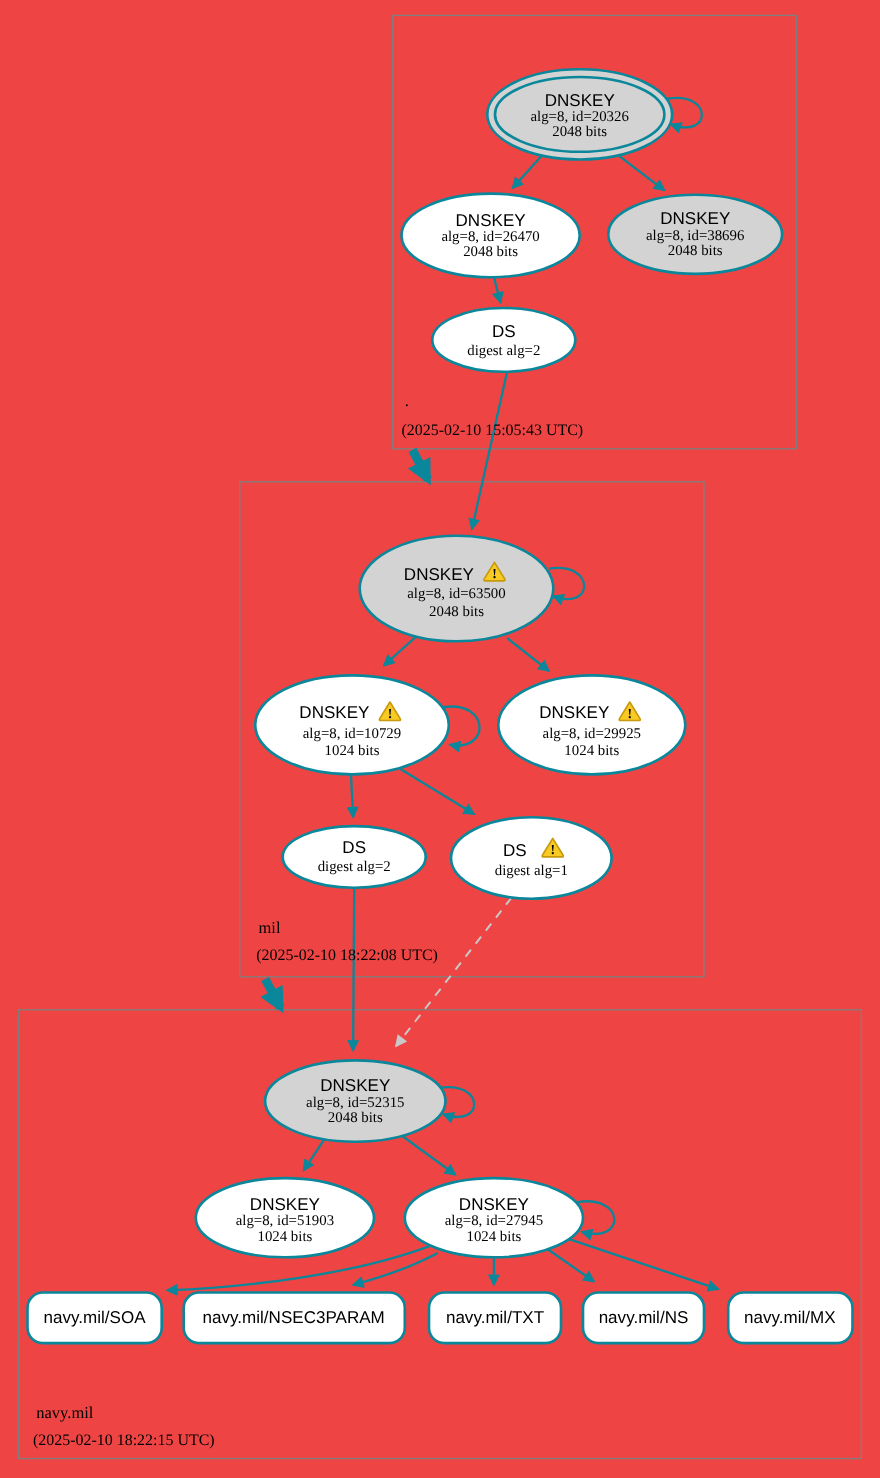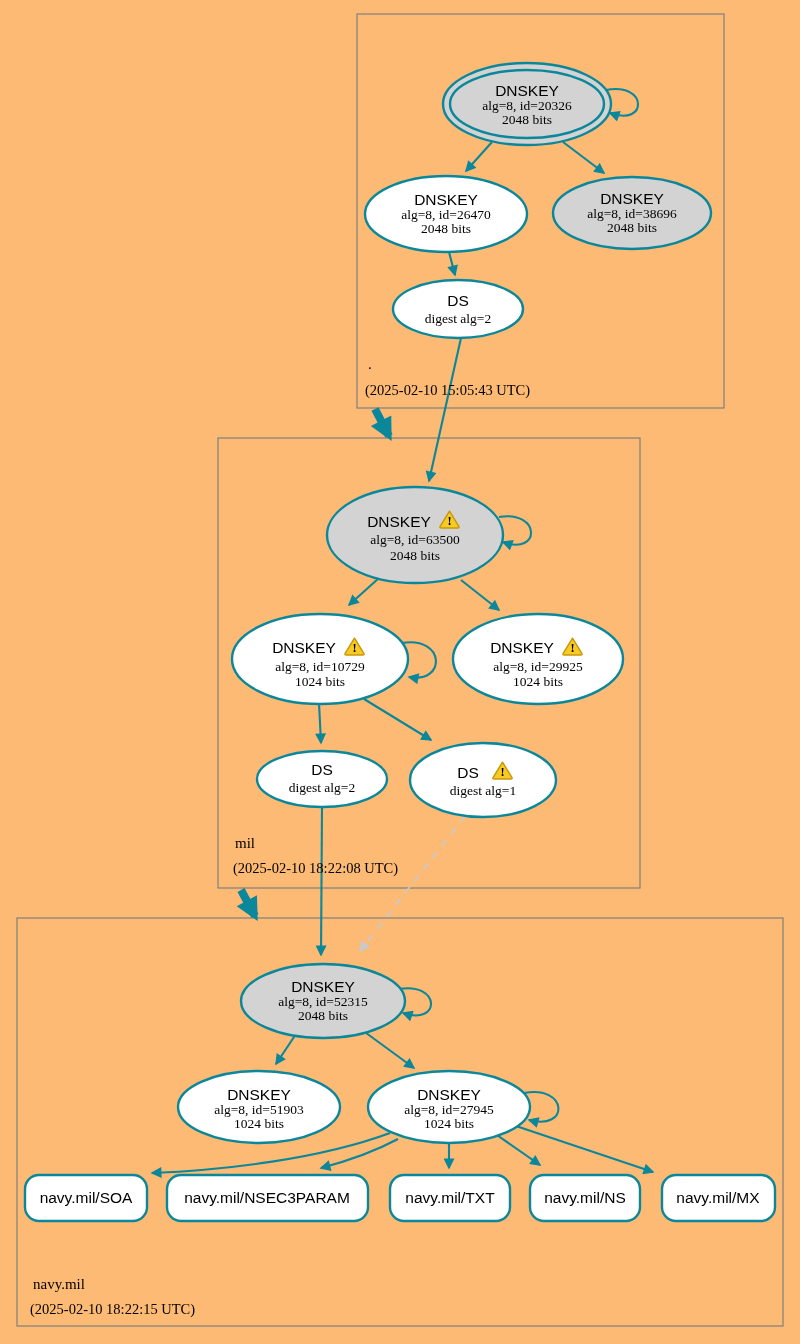--- a/index.html
+++ b/index.html
@@ -1,16 +1,16 @@
 <!DOCTYPE html>
 <html><head>
 <meta charset="utf-8">
 <style>
   html,body{margin:0;padding:0;background:#ffffff;}
-  .stage{position:relative;width:800px;height:1344px;background:#fdba74;overflow:hidden;}
+  .stage{position:relative;width:800px;height:1344px;background:#ef4444;overflow:hidden;}
   svg{display:block;}
   .zone-box{fill:none;stroke:#7f7f7f;stroke-width:1.2;}
   .edge{fill:none;stroke:#0a879a;stroke-width:2.1;}
   .edge-thick{fill:none;stroke:#0a879a;stroke-width:8;}
   .edge-dashed{fill:none;stroke:#c9c9c9;stroke-width:1.8;stroke-dasharray:8 7;}
   .node{stroke:#0a879a;stroke-width:2.4;}
   .node-white{fill:#ffffff;}
   .node-gray{fill:#d3d3d3;}
   .node-title{font:15.5px "Liberation Sans", sans-serif;fill:#000;text-anchor:middle;}
   .node-detail{font:13.5px "Liberation Serif", serif;fill:#000;text-anchor:middle;}

